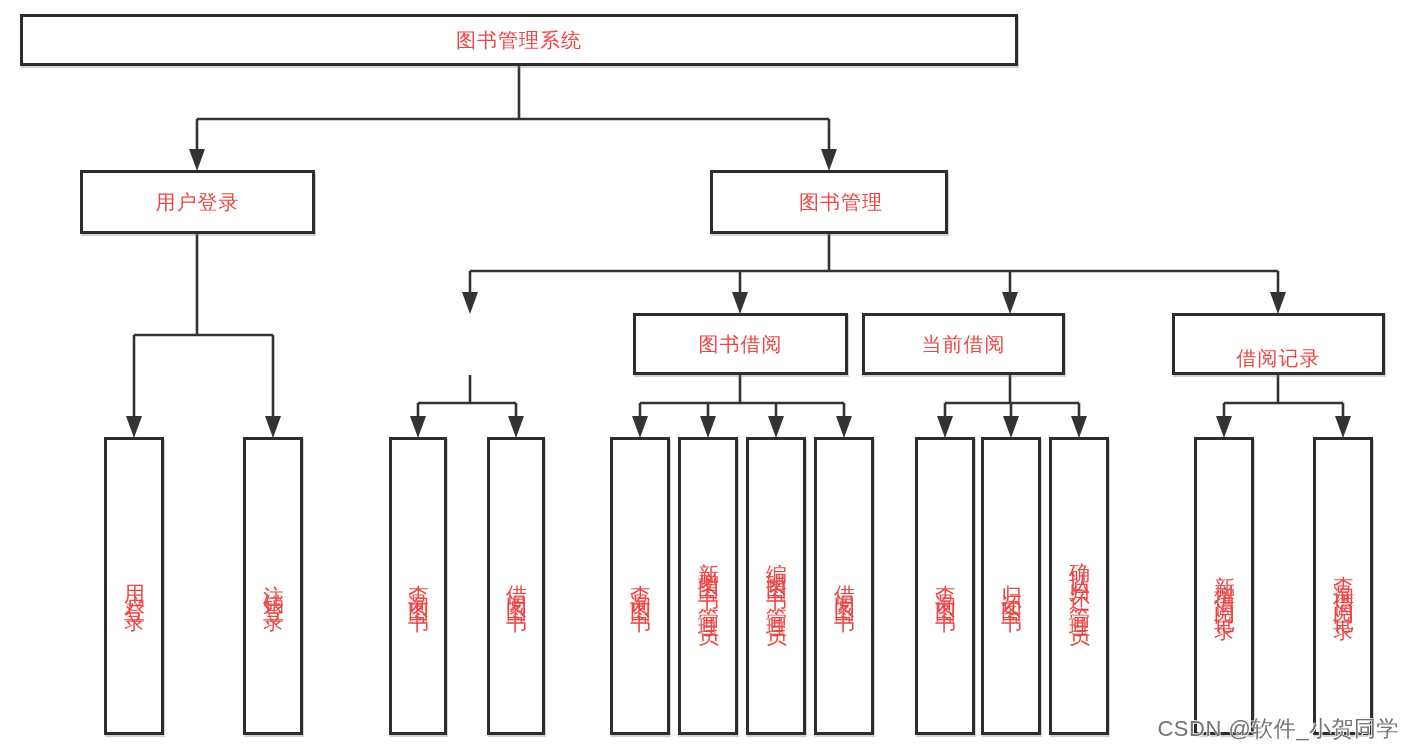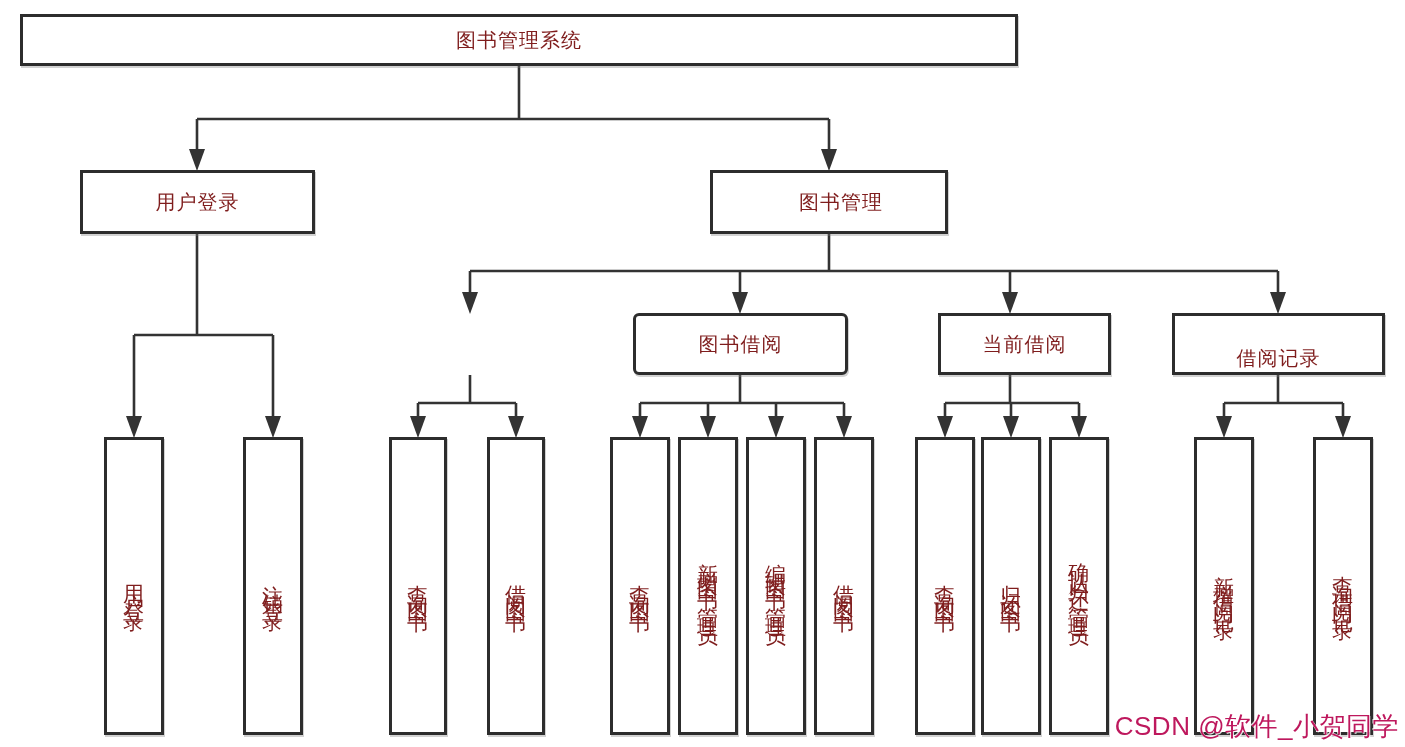--- a/index.html
+++ b/index.html
@@ -26,40 +26,41 @@
     box-sizing: border-box;
     border: 3px solid #2d2d2d;
     background: #ffffff;
     display: flex;
     align-items: center;
     justify-content: center;
     z-index: 2;
     box-shadow: 1px 2px 0 rgba(125,125,125,0.35);
   }
   .node .lbl {
-    color: #7f1d1d;
+    color: #ef4444;
     font-size: 20px;
     letter-spacing: 1px;
     white-space: nowrap;
+    font-family: Liberation Serif, serif;
   }
   .node.vertical .lbl {
     writing-mode: vertical-rl;
     text-orientation: mixed;
     font-size: 21px;
     letter-spacing: 9px;
     line-height: 1;
     white-space: normal;
   }
   .watermark {
     position: absolute;
     right: 6px;
     bottom: 3px;
     z-index: 5;
-    color: #be185d;
-    font-size: 26px;
+    color: #737373;
+    font-size: 22px;
     letter-spacing: 0.5px;
     text-shadow: 1px 1px 0 rgba(255,255,255,0.85), -1px -1px 0 rgba(255,255,255,0.85);
   }
 </style>
 </head>
 <body>
 
 <div class="canvas">
 
   <svg class="wires" width="1405" height="747" viewBox="0 0 1405 747">
@@ -105,24 +106,24 @@
     <span class="lbl">图书管理系统</span>
   </div>
 
   <div class="node" style="left:80px; top:170px; width:235px; height:64px;">
     <span class="lbl">用户登录</span>
   </div>
   <div class="node" style="left:710px; top:170px; width:238px; height:64px;padding-left:24px;">
     <span class="lbl">图书管理</span>
   </div>
 
-  <div class="node" style="left:633px; top:313px; width:215px; height:62px;border-radius:6px;">
+  <div class="node" style="left:633px; top:313px; width:215px; height:62px;">
     <span class="lbl">图书借阅</span>
   </div>
-  <div class="node" style="left:938px; top:313px; width:173px; height:62px;">
+  <div class="node" style="left:862px; top:313px; width:203px; height:62px;">
     <span class="lbl">当前借阅</span>
   </div>
   <div class="node" style="left:1172px; top:313px; width:213px; height:62px;align-items:flex-end;">
     <span class="lbl">借阅记录</span>
   </div>
 
   <div class="node vertical" style="left:104px; top:437px; width:60px; height:298px;">
     <span class="lbl">用户登录</span>
   </div>
   <div class="node vertical" style="left:243px; top:437px; width:60px; height:298px;">

